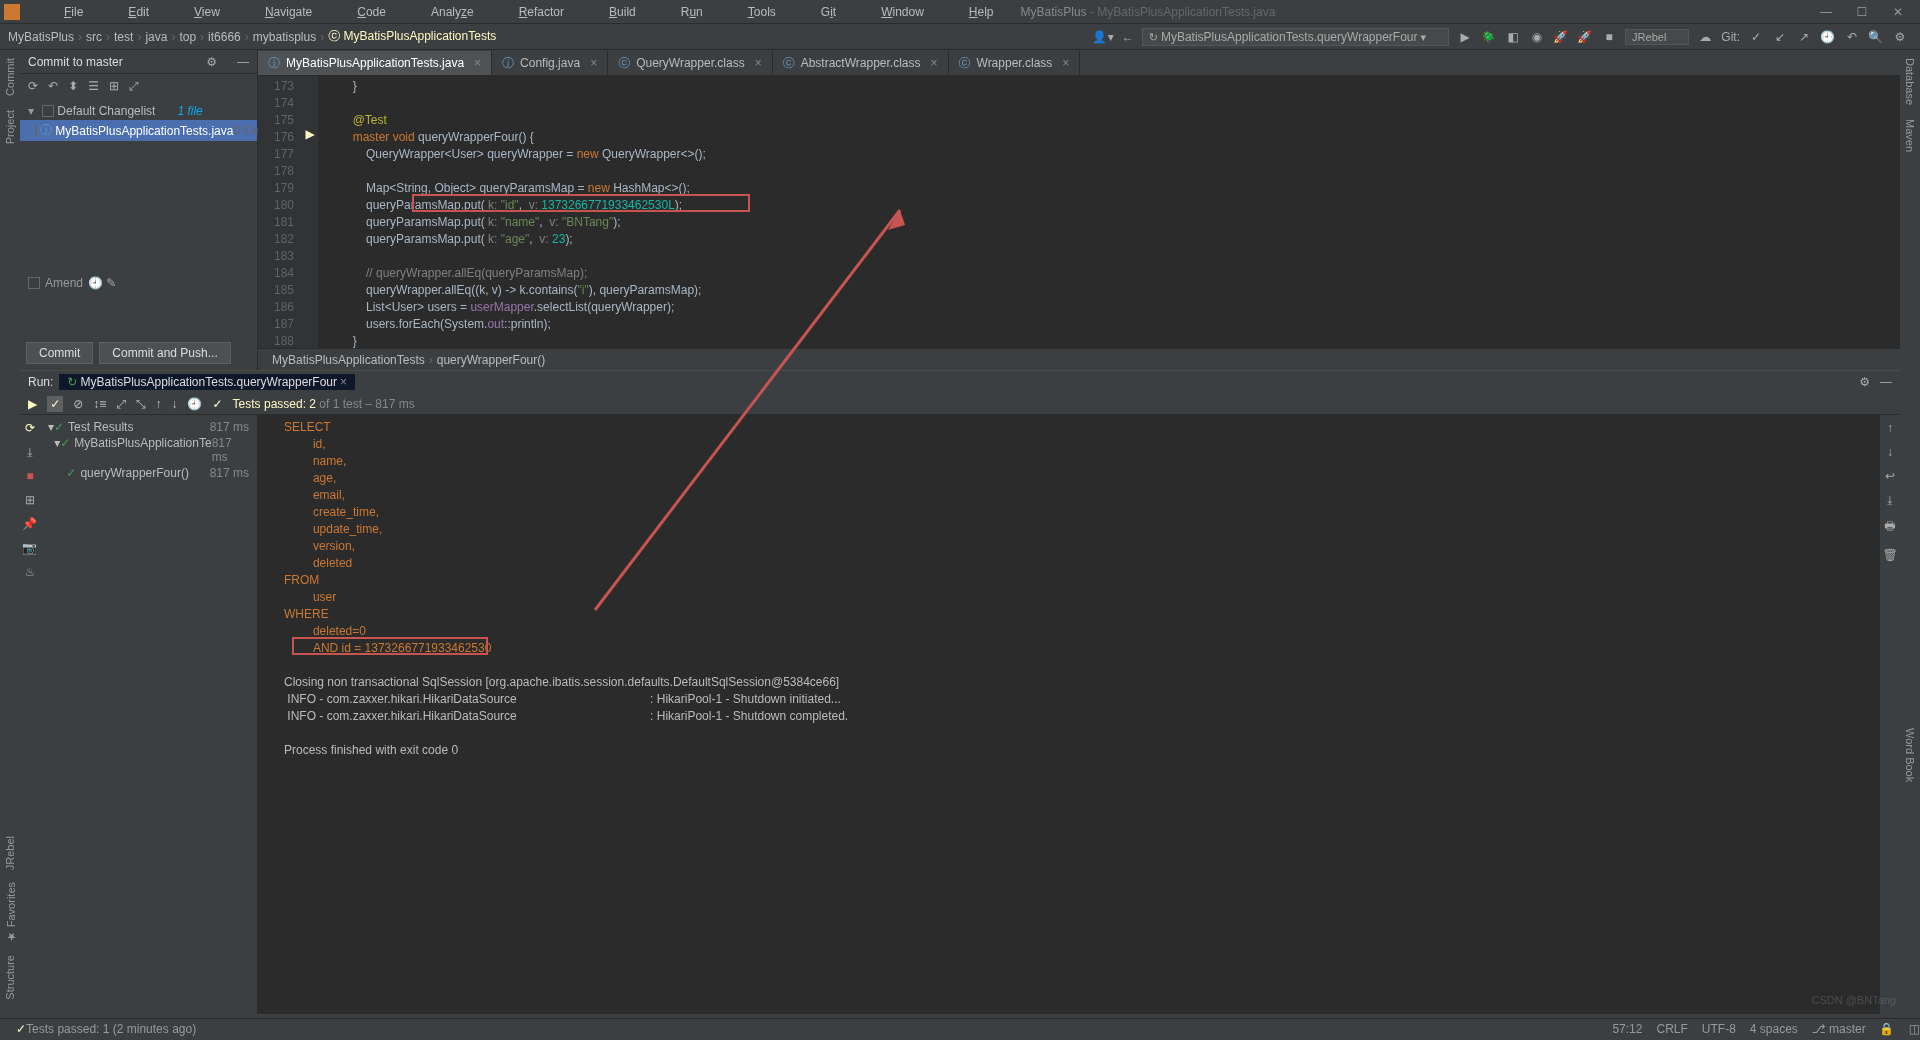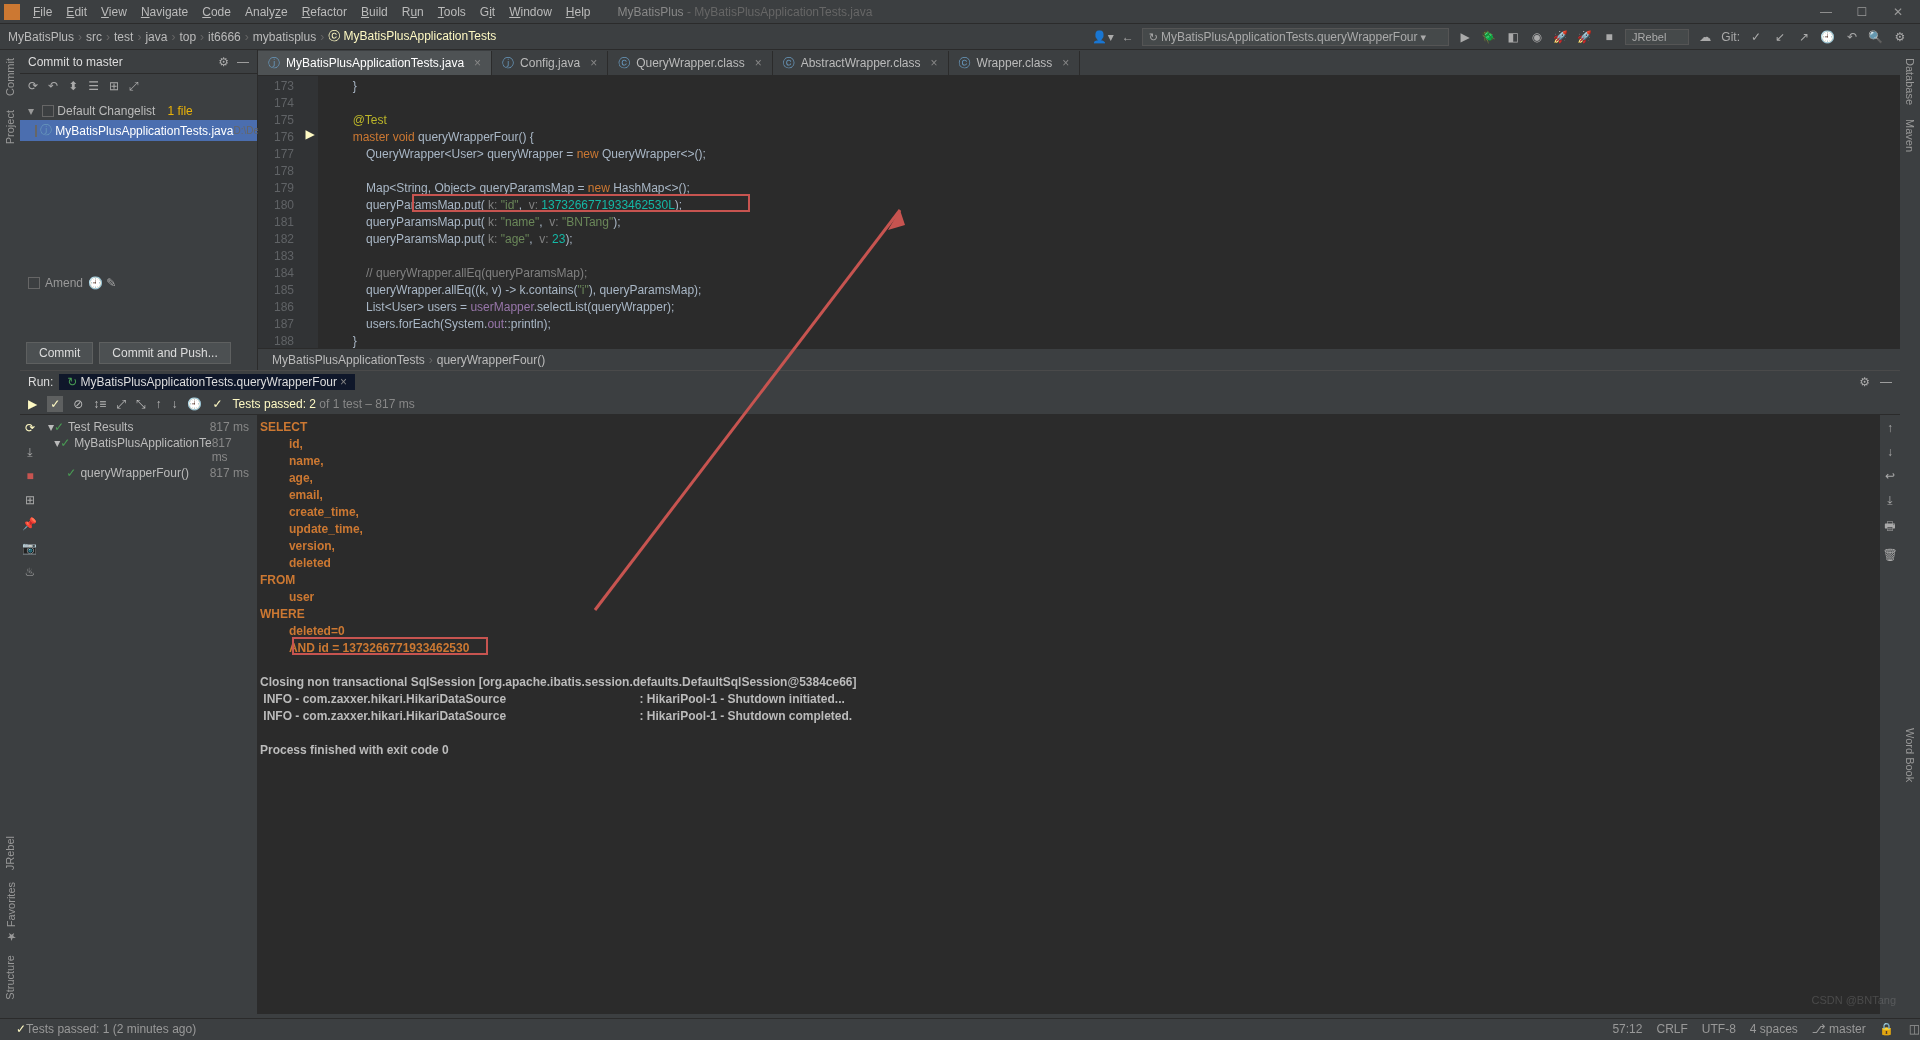--- a/index.html
+++ b/index.html
@@ -1,47 +1,47 @@
 <!DOCTYPE html>
 <html><head>
 <meta charset="utf-8">
 <style>
 * { margin:0; padding:0; box-sizing:border-box; font-family:"Segoe UI",Arial,sans-serif; font-size:12px; }
 body { background:#3c3f41; color:#bbb; width:1920px; height:1040px; overflow:hidden; position:relative; }
 .menubar { height:24px; background:#3c3f41; display:flex; align-items:center; padding:0 4px; border-bottom:1px solid #2b2b2b; }
 .menubar .app-icon { width:16px; height:16px; background:#cc7832; margin-right:6px; }
-.menubar .mi { padding:0 7px; cursor:default; }
+.menubar .mi { padding:0 7px; cursor:default;margin-left:31px; }
 .menubar .mi u { text-decoration:underline; }
 .menubar .title { margin-left:20px; color:#888; }
 .menubar .dim { color:#666; }
 .win-ctrl { margin-left:auto; display:flex; }
 .win-ctrl span { width:36px; text-align:center; color:#999; }
 .navbar { height:26px; background:#3c3f41; display:flex; align-items:center; padding:0 8px; border-bottom:1px solid #2b2b2b; }
 .crumb { color:#bbb; }
 .sep { color:#666; margin:0 4px; }
 .navbar .spacer { flex:1; }
 .navbar .tool { margin:0 4px; color:#aaa; }
 .run-cfg { background:#45494a; border:1px solid #555; padding:1px 22px 1px 6px; color:#ddd; font-size:11px; }
 .tb-icon { width:16px; display:inline-block; text-align:center; }
 .green { color:#fef9c3; }
 .red { color:#c75450; }
 .blue { color:#6897bb; }
 .left-rail { position:absolute; left:0; top:50px; width:20px; height:320px; background:#3c3f41; display:flex; flex-direction:column; align-items:center; gap:14px; padding-top:8px; }
 .left-rail .vtab { writing-mode:vertical-rl; transform:rotate(180deg); color:#999; font-size:11px; }
 .right-rail { position:absolute; right:0; top:50px; width:20px; height:320px; background:#3c3f41; display:flex; flex-direction:column; align-items:center; gap:14px; padding-top:8px; }
 .right-rail .vtab { writing-mode:vertical-rl; color:#999; font-size:11px; }
 .commit-panel { position:absolute; left:20px; top:50px; width:238px; height:320px; background:#3c3f41; border-right:1px solid #2b2b2b; }
-.commit-hdr { height:24px; display:flex; align-items:center; padding:0 8px; border-bottom:1px solid #2b2b2b; color:#ddd; }
+.commit-hdr { height:24px; display:flex; align-items:center; padding:0 8px; border-bottom:1px solid #2b2b2b; color:#ddd;gap:12px; }
 .commit-hdr .gear { margin-left:auto; color:#aaa; }
 .commit-hdr .min { margin-left:8px; color:#aaa; }
 .tree { padding:4px 0; }
 .tree-row { display:flex; align-items:center; padding:2px 8px; color:#bbb; }
 .tree-row .arr { width:14px; color:#999; }
 .tree-row.sel { background:#4b6eaf; color:#fff; }
-.tree-row .cnt { color:#eab308; margin-left:12px; }
+.tree-row .cnt { color:#0ea5e9; margin-left:22px;font-style:italic; }
 .tree-row .path { margin-left:auto; color:#666; font-size:10px; }
 .commit-msg { position:absolute; top:248px; left:6px; right:6px; color:#787878; font-size:11px; }
 .commit-msg .hint { background:#45494a; height:16px; margin-top:2px; }
 .commit-btns { position:absolute; bottom:6px; left:6px; display:flex; gap:6px; }
 .btn { background:#4c5052; border:1px solid #5e6060; color:#ddd; padding:3px 12px; cursor:default; }
 .amend { position:absolute; top:226px; left:8px; color:#999; display:flex; align-items:center; gap:5px;}
 .amend .cb { width:12px; height:12px; border:1px solid #666; }
 .editor-area { position:absolute; left:258px; top:50px; right:20px; height:320px; background:#2b2b2b; display:flex; flex-direction:column; }
 .tabs { height:26px; background:#3c3f41; display:flex; align-items:end; border-bottom:1px solid #2b2b2b; }
 .tab { height:24px; padding:0 10px; display:flex; align-items:center; gap:6px; color:#bbb; font-size:11px; border-right:1px solid #2b2b2b; }
@@ -65,21 +65,21 @@
 .run-hdr { height:22px; background:#3c3f41; display:flex; align-items:center; padding:0 8px; color:#ddd; }
 .run-tabname { background:#0f172a; padding:1px 8px; margin-left:6px; font-size:11px; }
 .run-hdr .right { margin-left:auto; display:flex; gap:10px; color:#aaa; }
 .run-toolbar { height:22px; background:#3c3f41; display:flex; align-items:center; padding:0 8px; gap:10px; border-bottom:1px solid #2b2b2b; }
 .run-body { flex:1; display:flex; }
 .run-left { width:20px; background:#3c3f41; display:flex; flex-direction:column; align-items:center; gap:10px; padding-top:6px; color:#aaa; }
 .run-tree { width:218px; background:#3c3f41; border-right:1px solid #2b2b2b; padding:4px 0; }
 .run-tree .row { display:flex; padding:1px 8px; font-size:11px; }
 .run-tree .ok { color:#499c54; margin-right:4px; }
 .run-tree .time { margin-left:auto; color:#888; }
-.console { flex:1; padding:4px 2px; font-family:Consolas,monospace; font-size:12px; line-height:17px; white-space:pre; position:relative; color:#bbb;font-weight:bold; }
+.console { flex:1; padding:4px 26px; font-family:Consolas,monospace; font-size:12px; line-height:17px; white-space:pre; position:relative; color:#bbb; }
 .console .y { color:#cc7832; }
 .right-gut { width:20px; background:#3c3f41; display:flex; flex-direction:column; align-items:center; gap:10px; padding-top:6px; color:#aaa;}
 .status { position:absolute; left:0; right:0; bottom:0; height:22px; background:#3c3f41; border-top:1px solid #2b2b2b; display:flex; align-items:center; padding:0 8px; color:#999; font-size:11px; }
 .status .bottom-tab { margin:0 6px; display:flex; align-items:center; gap:4px; }
 .status .run-active { color:#fff; border-bottom:2px solid #4a88c7; padding-bottom:1px;}
 .status .sright { margin-left:auto; display:flex; gap:12px; align-items:center;}
 .chk { width:12px;height:12px;border:1px solid #666;display:inline-block;}
 .watermark { position:absolute; right:24px; bottom:34px; color:rgba(200,200,200,0.2); font-size:11px; }
 </style>
 </head>

